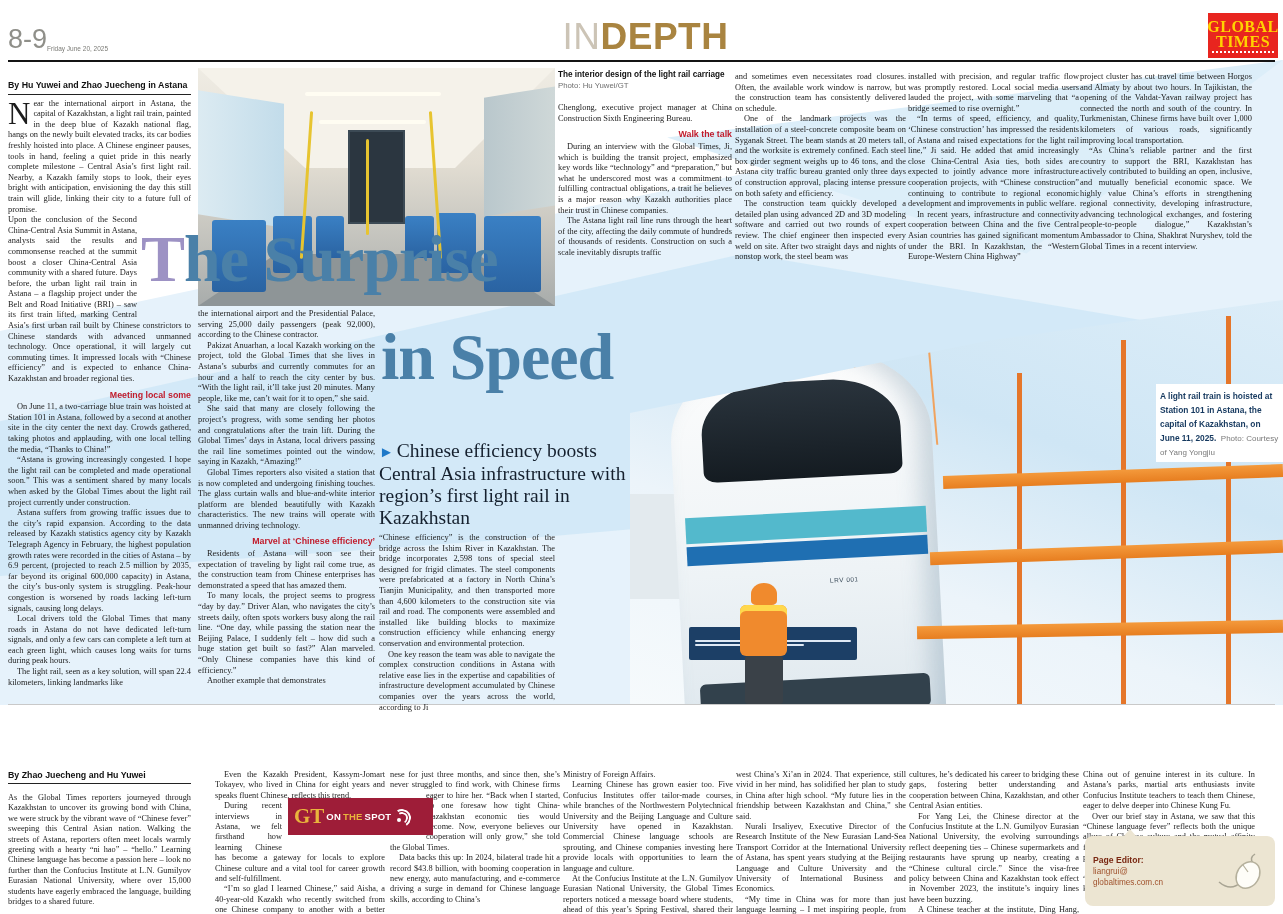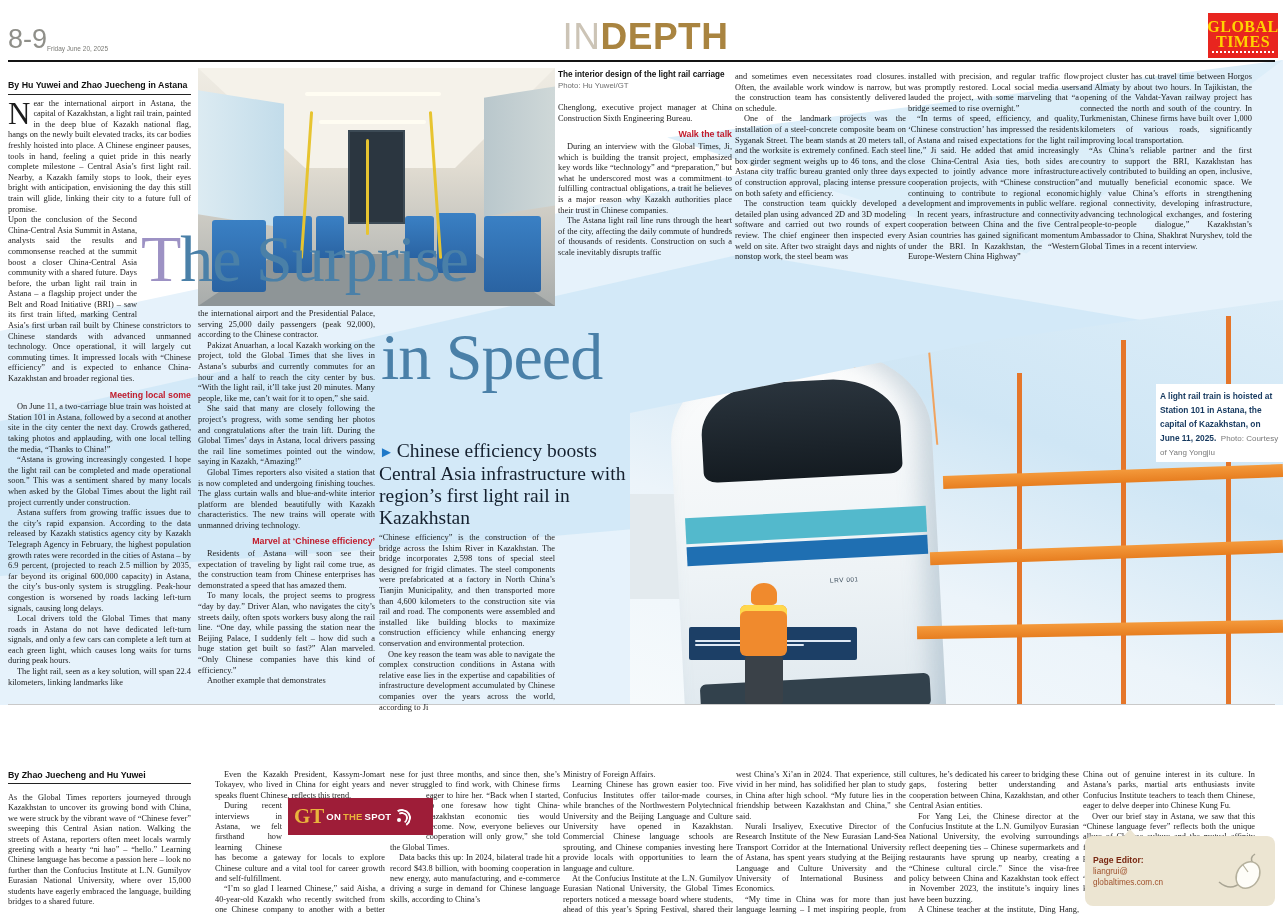--- a/index.html
+++ b/index.html
@@ -34,21 +34,21 @@
   .subhead{font-family:"Liberation Sans",sans-serif;font-weight:700;color:#c11c2c;
            font-size:8.8px;margin:5px 0 2px;text-indent:0 !important;text-align:right;}
   .byline{font-family:"Liberation Sans",sans-serif;font-weight:700;font-size:8.8px;color:#111;
           border-bottom:1.5px solid #222;padding-bottom:3px;margin-bottom:4px;}
   .dropcap{float:left;font-size:31px;line-height:25px;padding:2px 3px 0 0;font-weight:400;color:#1c1c1c;}
   .hl-spacer{float:right;width:50px;height:98px;margin:0 0 2px 4px;}
   .badge-spacer-r{float:right;width:100px;height:42px;margin:2px 0 2px 3px;}
   .badge-spacer-l{float:left;width:32px;height:42px;margin:1px 4px 1px 0;}
   
   .headline{position:absolute;z-index:2;font-family:"Liberation Serif",serif;color:#4a80a8;
-            font-size:66px;line-height:1;letter-spacing:-1px;white-space:nowrap;}
+            font-size:66px;line-height:1;letter-spacing:-1px;white-space:nowrap;font-weight:bold;}
   .hl1{left:141px;top:226px;}
   .hl1::first-letter{color:#9d92c4;}
   .hl2{left:381px;top:324px;}
   .standfirst{position:absolute;left:379px;top:440px;width:248px;z-index:2;
               font-size:19.5px;line-height:22px;color:#15202e;}
   .standfirst .arrow{color:#1e78c8;font-size:15px;padding-right:3px;}
   
   .capbold{font-family:"Liberation Sans",sans-serif;font-weight:700;font-size:8.2px;color:#111;}
   .capcredit{font-family:"Liberation Sans",sans-serif;font-size:7.8px;color:#6f6f6f;}
   .cap-train{position:absolute;left:1156px;top:384px;width:122px;z-index:3;background:#fff;

